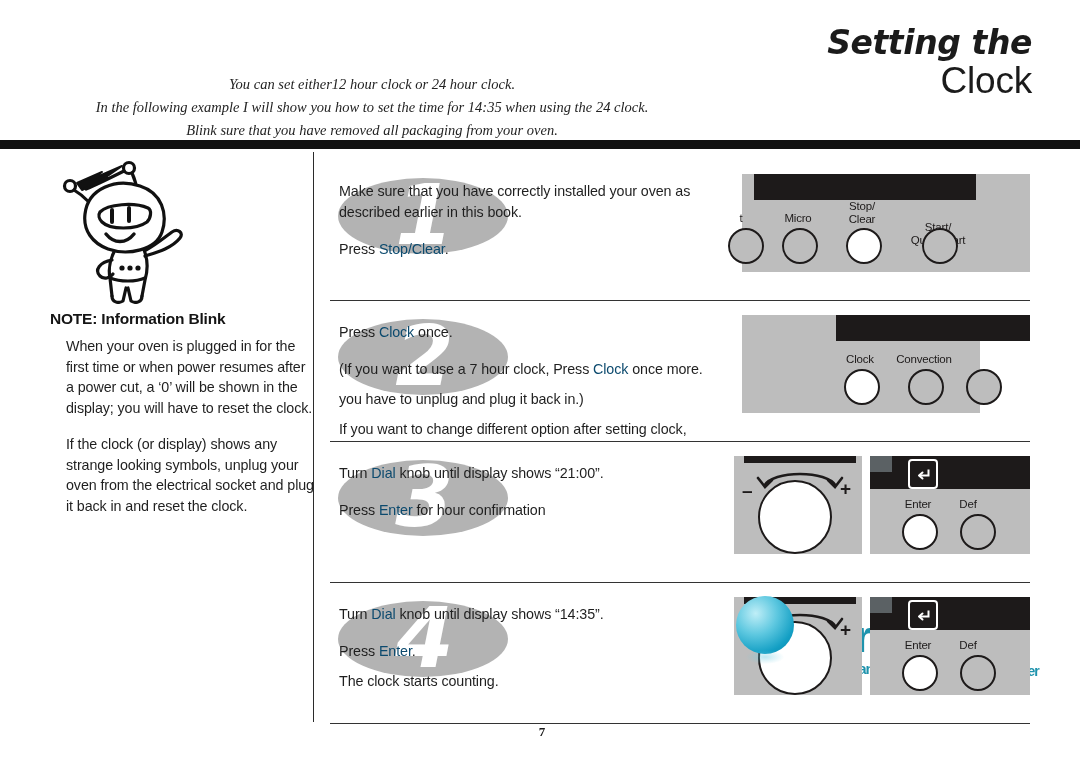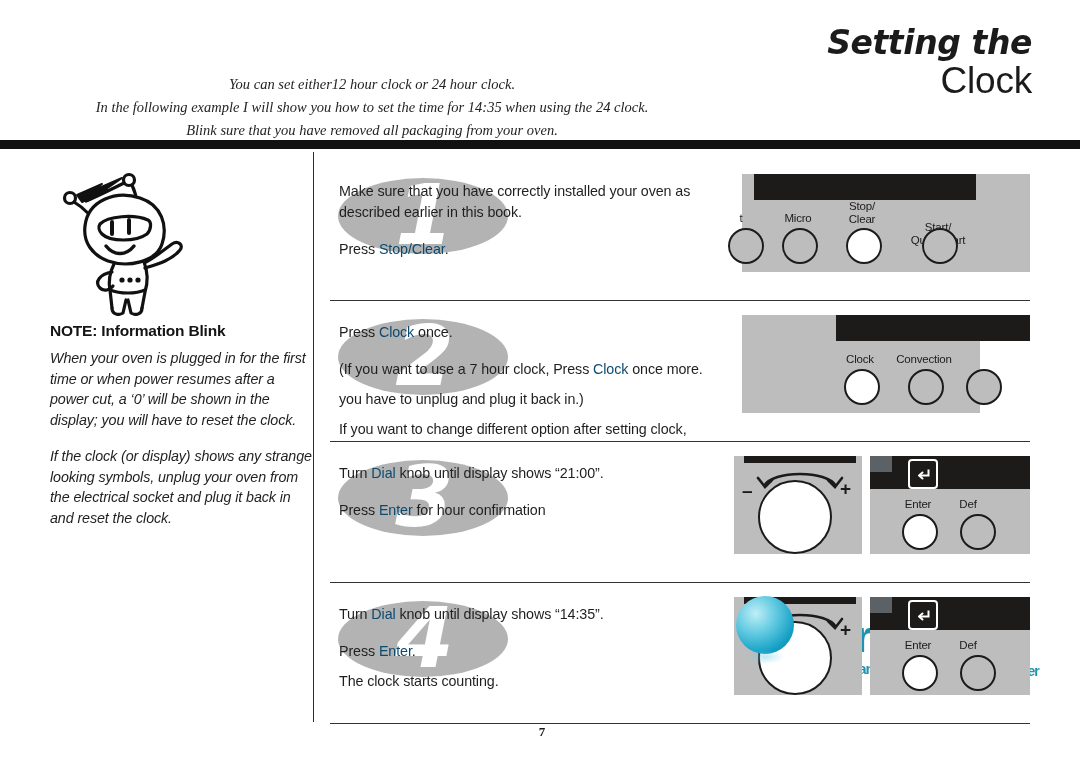--- a/index.html
+++ b/index.html
@@ -67,21 +67,21 @@
     top: 140px;
     width: 1080px;
     height: 9px;
     background: #111111;
   }
 
   
   .left-col {
     position: absolute;
     left: 48px;
-    top: 168px;
+    top: 156px;
     width: 268px;
   }
   .mascot {
     width: 180px;
     height: 148px;
     margin-left: -4px;
   }
   .note-heading {
     font-size: 15.5px;
     font-weight: bold;
@@ -96,26 +96,25 @@
   }
   .note-box p {
     margin: 0;
     font-size: 16px;
     font-weight: bold;
     line-height: 23px;
     color: #141414;
     letter-spacing: -0.3px;
   }
   .body-para {
-    margin: 0 0 16px 2px;
+    margin: 0 0 16px 18px;
     font-size: 14.3px;
     line-height: 20.5px;
     color: #1f1f1f;
     letter-spacing: -0.1px;
-    font-style: italic;
   }
 
   
   .v-divider {
     position: absolute;
     left: 313px;
     top: 152px;
     width: 1px;
     height: 570px;
     background: #2b2b2b;

